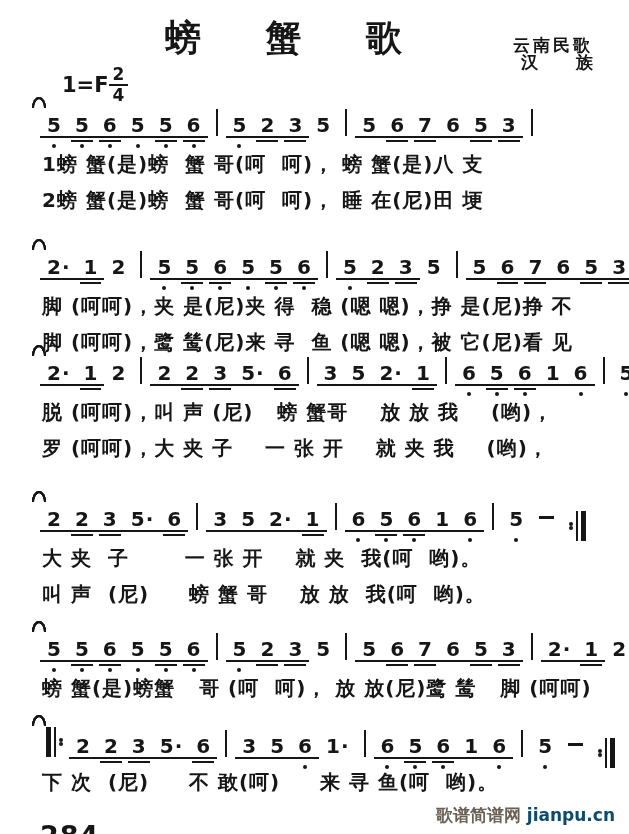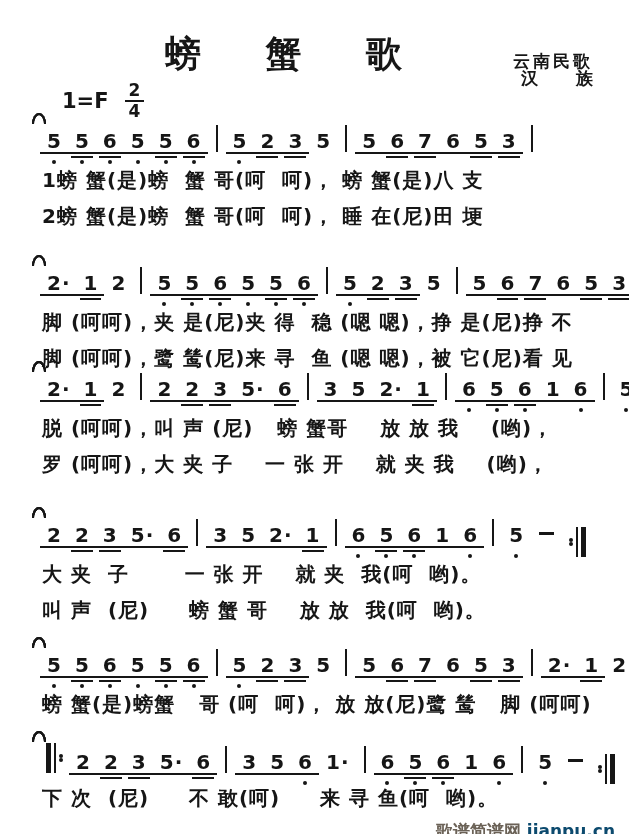--- a/index.html
+++ b/index.html
@@ -1,24 +1,24 @@
 <!DOCTYPE html>
 <html><head>
 <meta charset="utf-8">
 <style>
   html,body{margin:0;padding:0;}
   body{width:629px;height:834px;background:#ffffff;font-family:"DejaVu Sans",sans-serif;color:#161616;overflow:hidden;}
-  .page{position:relative;width:629px;height:624px;background:#ffffff;margin-top:16px;}
+  .page{position:relative;width:629px;height:624px;background:#ffffff;}
 
   .title{position:absolute;top:14px;left:0;right:60px;text-align:center;
          font-size:36px;font-weight:bold;word-spacing:48px;letter-spacing:2px;white-space:pre;}
   .source{position:absolute;top:34px;right:36px;font-size:17px;font-weight:bold;letter-spacing:3px;}
   .ethnic{position:absolute;top:51px;right:36px;font-size:17px;font-weight:bold;word-spacing:32px;white-space:pre;}
 
-  .keysig{position:absolute;top:66px;left:62px;font-size:21px;font-weight:bold;display:flex;align-items:center;gap:16px;}
+  .keysig{position:absolute;top:66px;left:62px;font-size:21px;font-weight:bold;display:flex;align-items:center;gap:0;}
   .frac{display:inline-block;text-align:center;line-height:1;}
   .frac .num{display:block;font-size:17px;font-weight:bold;padding:0 4px 1px 4px;border-bottom:2px solid #161616;}
   .frac .den{display:block;font-size:17px;font-weight:bold;padding-top:1px;}
 
   .system{position:absolute;left:32px;right:8px;white-space:nowrap;}
   .notes-row{position:relative;padding-top:13px;padding-left:8px;height:33px;}
   .note{display:inline-block;position:relative;font-size:20px;font-weight:bold;
         line-height:1.1;padding:0 5px;margin:0 2px;vertical-align:baseline;}
   .note.u1::after,.note.u2::after{content:"";position:absolute;left:-2px;right:-2px;bottom:-2px;height:2px;background:#161616;}
   .note.u2::before{content:"";position:absolute;left:1px;right:1px;bottom:-6px;height:2px;background:#161616;}

